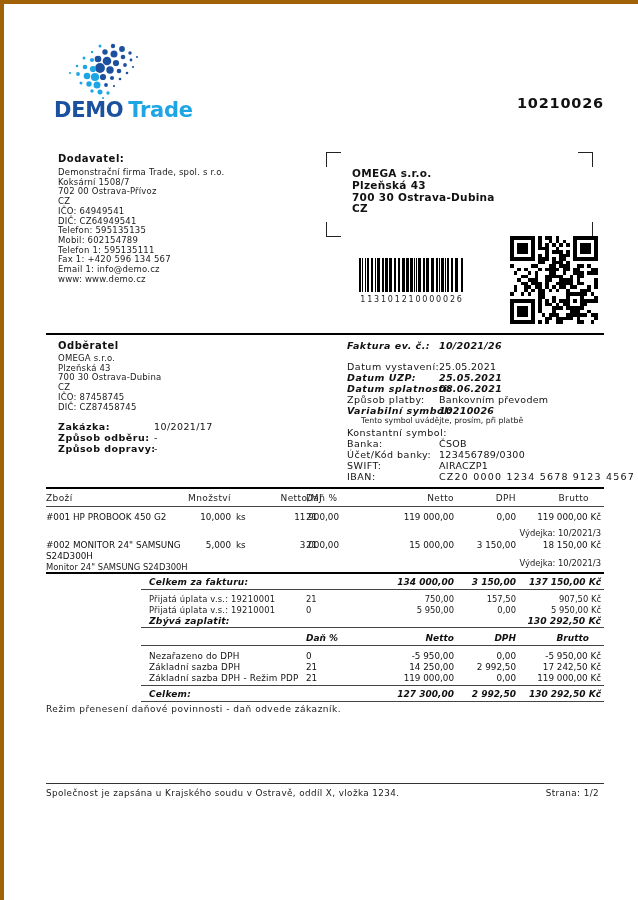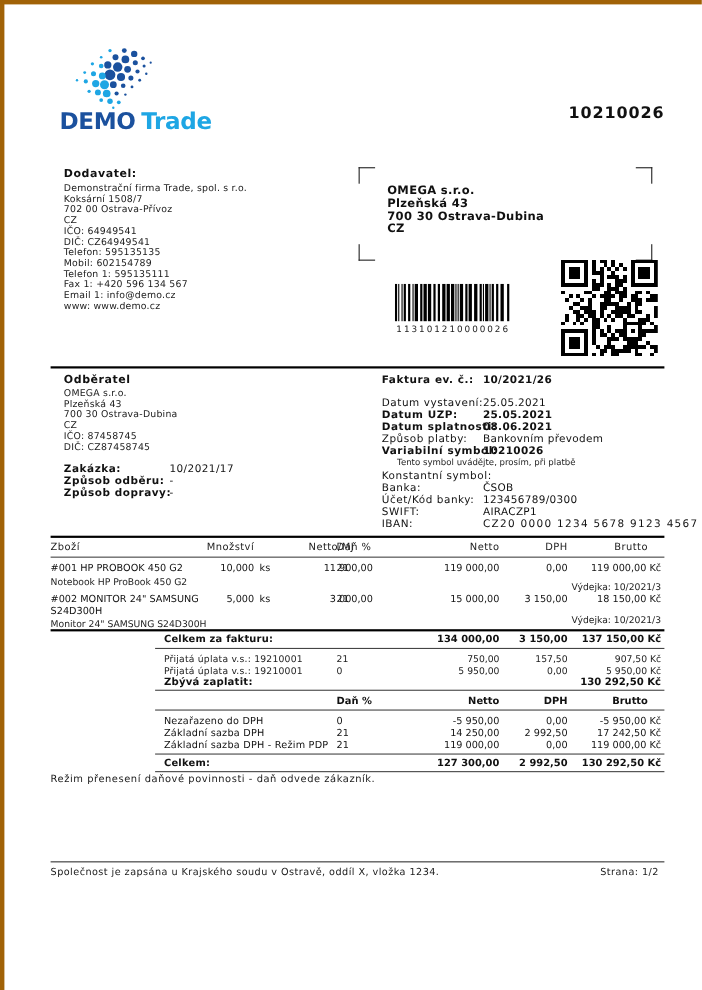--- a/index.html
+++ b/index.html
@@ -1,20 +1,20 @@
 <!DOCTYPE html>
 <html><head>
 <meta charset="utf-8">
 <style>
   html,body{margin:0;padding:0;background:#fff;}
   .page{position:relative;width:636px;height:898px;border:4px solid #a16207;background:#fff;
         overflow:hidden;font-family:"DejaVu Sans","Liberation Sans",sans-serif;color:#111;
         --ld:#1b519e; --ll:#1ea6e4;}
   .abs{position:absolute;}
-  .b{font-weight:bold;}
+  .b{font-weight:bold;font-style:italic;}
   .ls{letter-spacing:.5px;}
   
   .logo-dots{position:absolute;left:52px;top:36px;}
   .logo-dots .d{fill:var(--ld);} .logo-dots .l{fill:var(--ll);}
   .brand{position:absolute;left:50px;top:94px;font-size:21px;font-weight:bold;letter-spacing:-.3px;}
   .bd{color:var(--ld);} .bl{color:var(--ll);margin-left:5px;}
   
   .title-block{position:absolute;right:36px;top:90px;text-align:right;}
   .ttl{font-size:25px;font-weight:bold;letter-spacing:.2px;}
   .tnum{font-size:14.5px;font-weight:bold;letter-spacing:.8px;margin-top:1px;}
@@ -495,23 +495,20 @@
   <div class="trow" style="top:508px">
     <span class="cg">#001 HP PROBOOK 450 G2</span>
     <span class="cq">10,000</span>
     <span class="cu">ks</span>
     <span class="cp">11 900,00</span>
     <span class="cv">21</span>
     <span class="cn">119 000,00</span>
     <span class="cd">0,00</span>
     <span class="cb">119 000,00 Kč</span>
   </div>
-  <div class="trow desc" style="top:520px">
-    <span class="cg">Notebook HP ProBook 450 G2</span>
-  </div>
   <div class="trow desc" style="top:524px">
     <span class="cb">Výdejka: 10/2021/3</span>
   </div>
 
   <div class="trow" style="top:536px">
     <span class="cg">#002 MONITOR 24" SAMSUNG S24D300H</span>
     <span class="cq">5,000</span>
     <span class="cu">ks</span>
     <span class="cp">3 000,00</span>
     <span class="cv">21</span>

